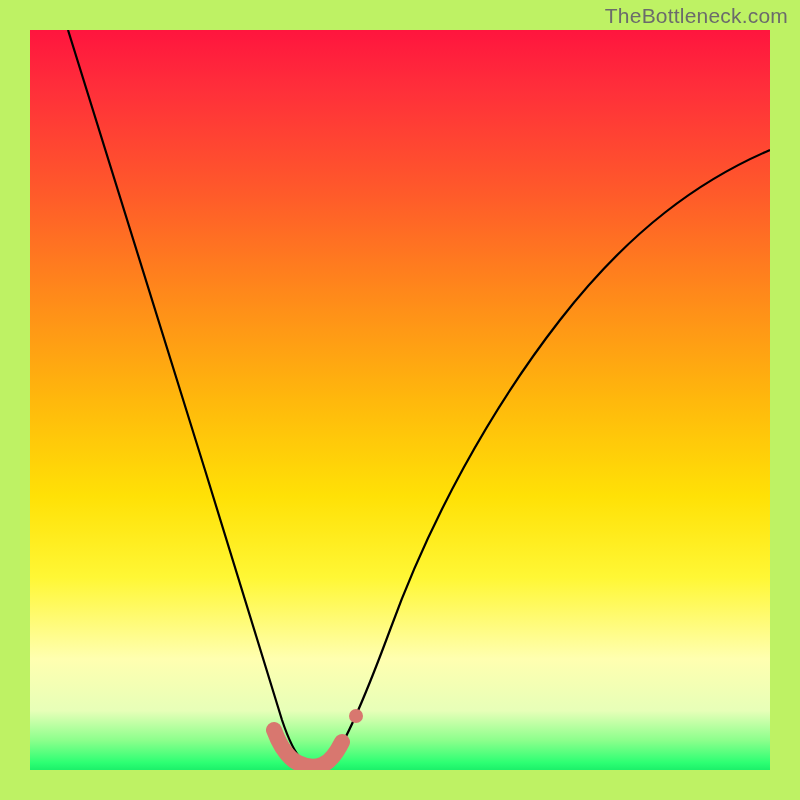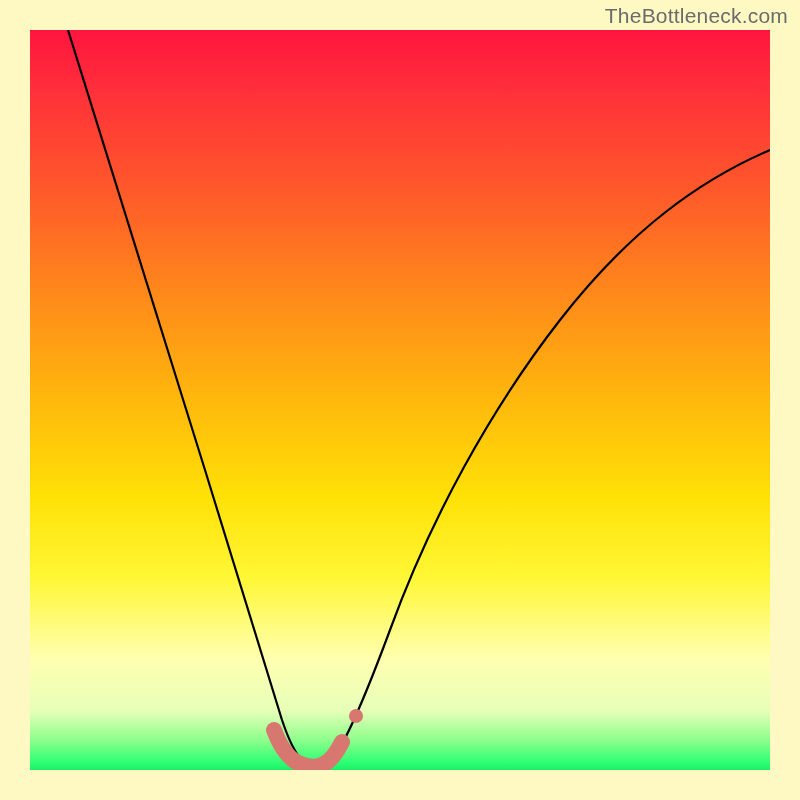--- a/index.html
+++ b/index.html
@@ -10,21 +10,21 @@
     background: #000;
     overflow: hidden;
     font-family: Arial, Helvetica, sans-serif;
   }
   .frame {
     position: absolute;
     left: 0;
     top: 0;
     width: 800px;
     height: 800px;
-    background: #fef9c3;
+    background: #bef264;
   }
   .plot-area {
     position: absolute;
     left: 30px;
     top: 30px;
     width: 740px;
     height: 740px;
     
     background: linear-gradient(to bottom,
       #ff153e 0%,

